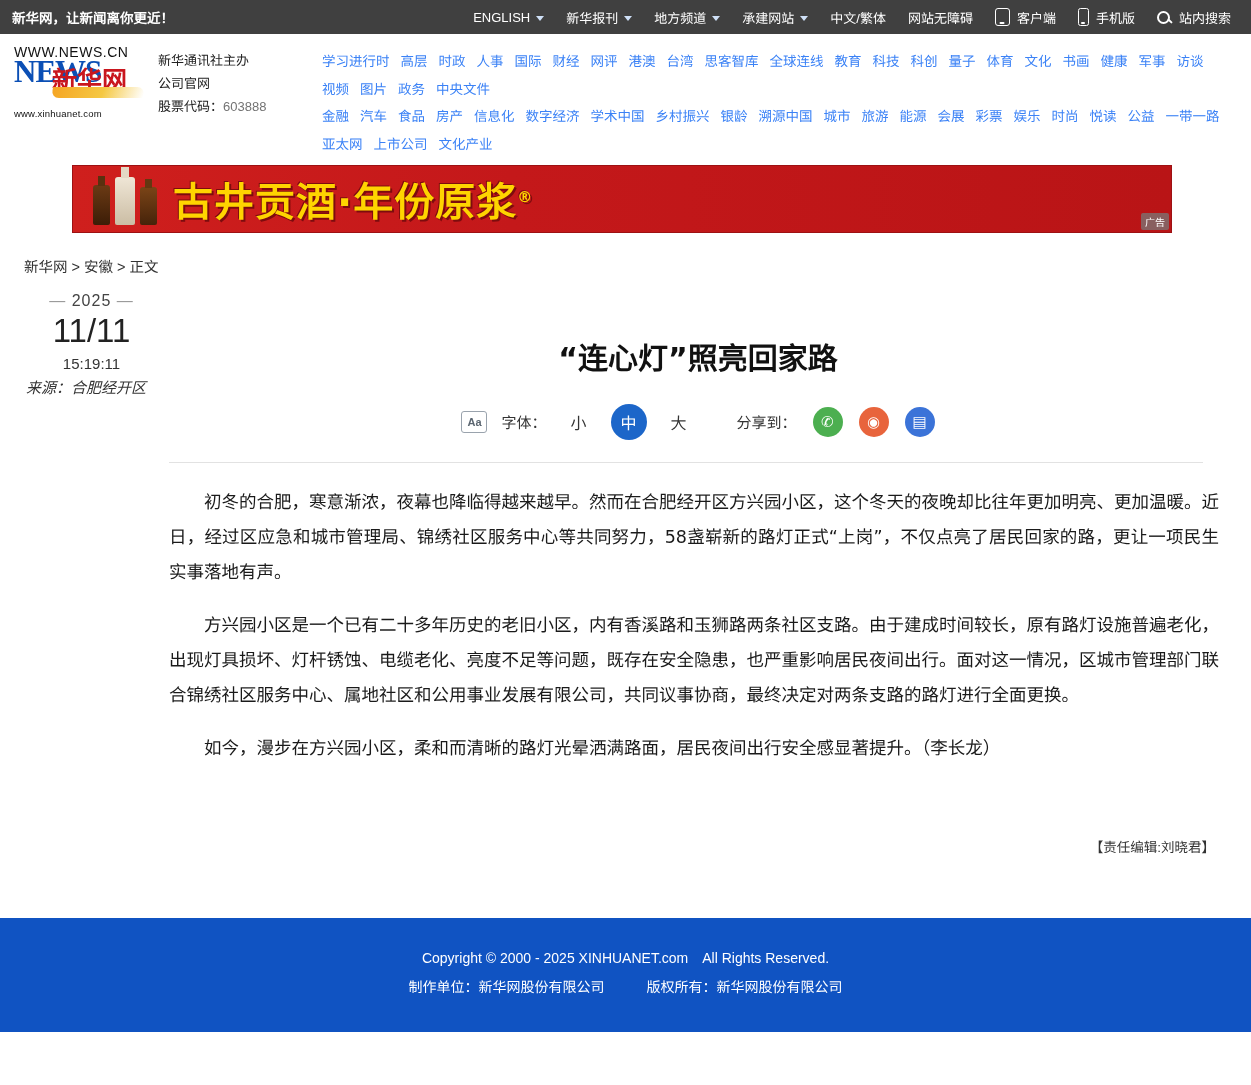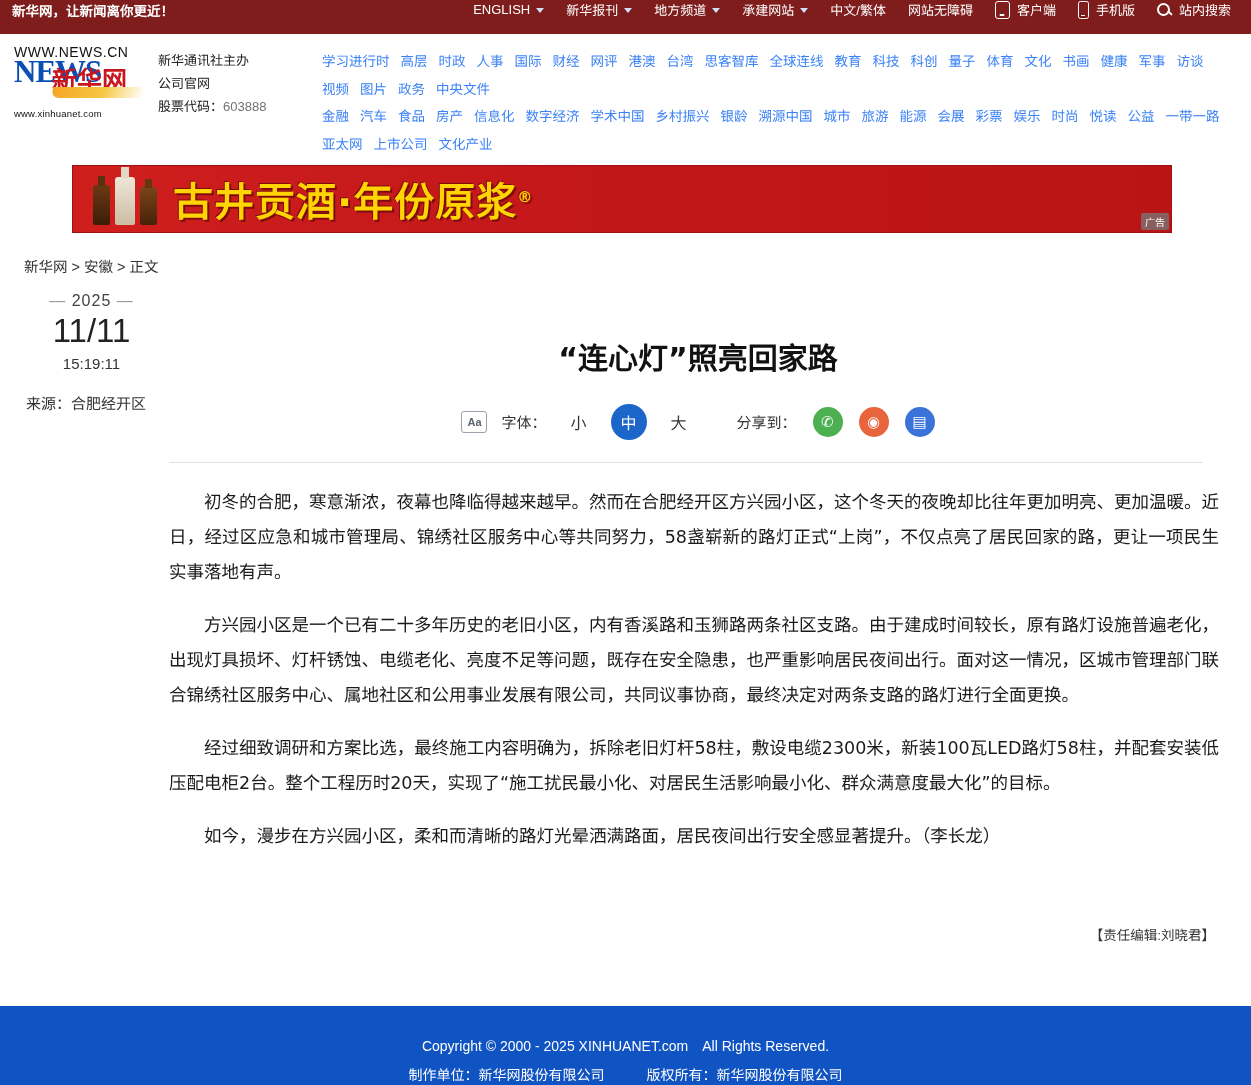--- a/index.html
+++ b/index.html
@@ -8,24 +8,24 @@
     width: 1251px;
     font-family: "Liberation Sans", "DejaVu Sans", sans-serif;
     background: #ffffff;
     color: #222;
   }
   body { width: 1251px; }
 
   
   .topbar {
     height: 34px;
-    background: #7f1d1d;
+    background: #404040;
     color: #ffffff;
     display: flex;
-    align-items: flex-start;
+    align-items: center;
     font-size: 13.5px;
     padding: 0 12px;
   }
   .topbar-slogan {
     font-weight: bold;
     white-space: nowrap;
     margin-right: 18px;
     font-size: 13.5px;
   }
   .topbar-nav {
@@ -267,24 +267,25 @@
     font-weight: normal;
   }
   .dc-time {
     font-size: 15px;
     color: #333;
     margin-top: 4px;
   }
   .dc-src {
     font-size: 15px;
     color: #333;
-    margin-top: 20px;
+    margin-top: 4px;
     text-align: left;
     padding-left: 2px;
     white-space: nowrap;
+    font-style: italic;
   }
 
   .maincol {
     flex: 1 1 auto;
     min-width: 0;
   }
   .art-title {
     text-align: center;
     font-size: 30px;
     font-weight: bold;
@@ -546,21 +547,20 @@
       <span class="sicon more">
           <span class="glyph">▤</span>
         </span>
     </div>
 
     <div class="divider"></div>
 
     <div class="content" id="article-body">
         <p>初冬的合肥，寒意渐浓，夜幕也降临得越来越早。然而在合肥经开区方兴园小区，这个冬天的夜晚却比往年更加明亮、更加温暖。近日，经过区应急和城市管理局、锦绣社区服务中心等共同努力，58盏崭新的路灯正式“上岗”，不仅点亮了居民回家的路，更让一项民生实事落地有声。</p>
         <p>方兴园小区是一个已有二十多年历史的老旧小区，内有香溪路和玉狮路两条社区支路。由于建成时间较长，原有路灯设施普遍老化，出现灯具损坏、灯杆锈蚀、电缆老化、亮度不足等问题，既存在安全隐患，也严重影响居民夜间出行。面对这一情况，区城市管理部门联合锦绣社区服务中心、属地社区和公用事业发展有限公司，共同议事协商，最终决定对两条支路的路灯进行全面更换。</p>
-        <p>经过细致调研和方案比选，最终施工内容明确为，拆除老旧灯杆58柱，敷设电缆2300米，新装100瓦LED路灯58柱，并配套安装低压配电柜2台。整个工程历时20天，实现了“施工扰民最小化、对居民生活影响最小化、群众满意度最大化”的目标。</p>
         <p>如今，漫步在方兴园小区，柔和而清晰的路灯光晕洒满路面，居民夜间出行安全感显著提升。（李长龙）</p>
       </div>
 
     <div class="editor">【责任编辑:刘晓君】</div>
   </div>
 </div>
 
 <div class="footer">
   <div>Copyright © 2000 - 2025 XINHUANET.com　All Rights Reserved.</div>
   <div class="row2">

